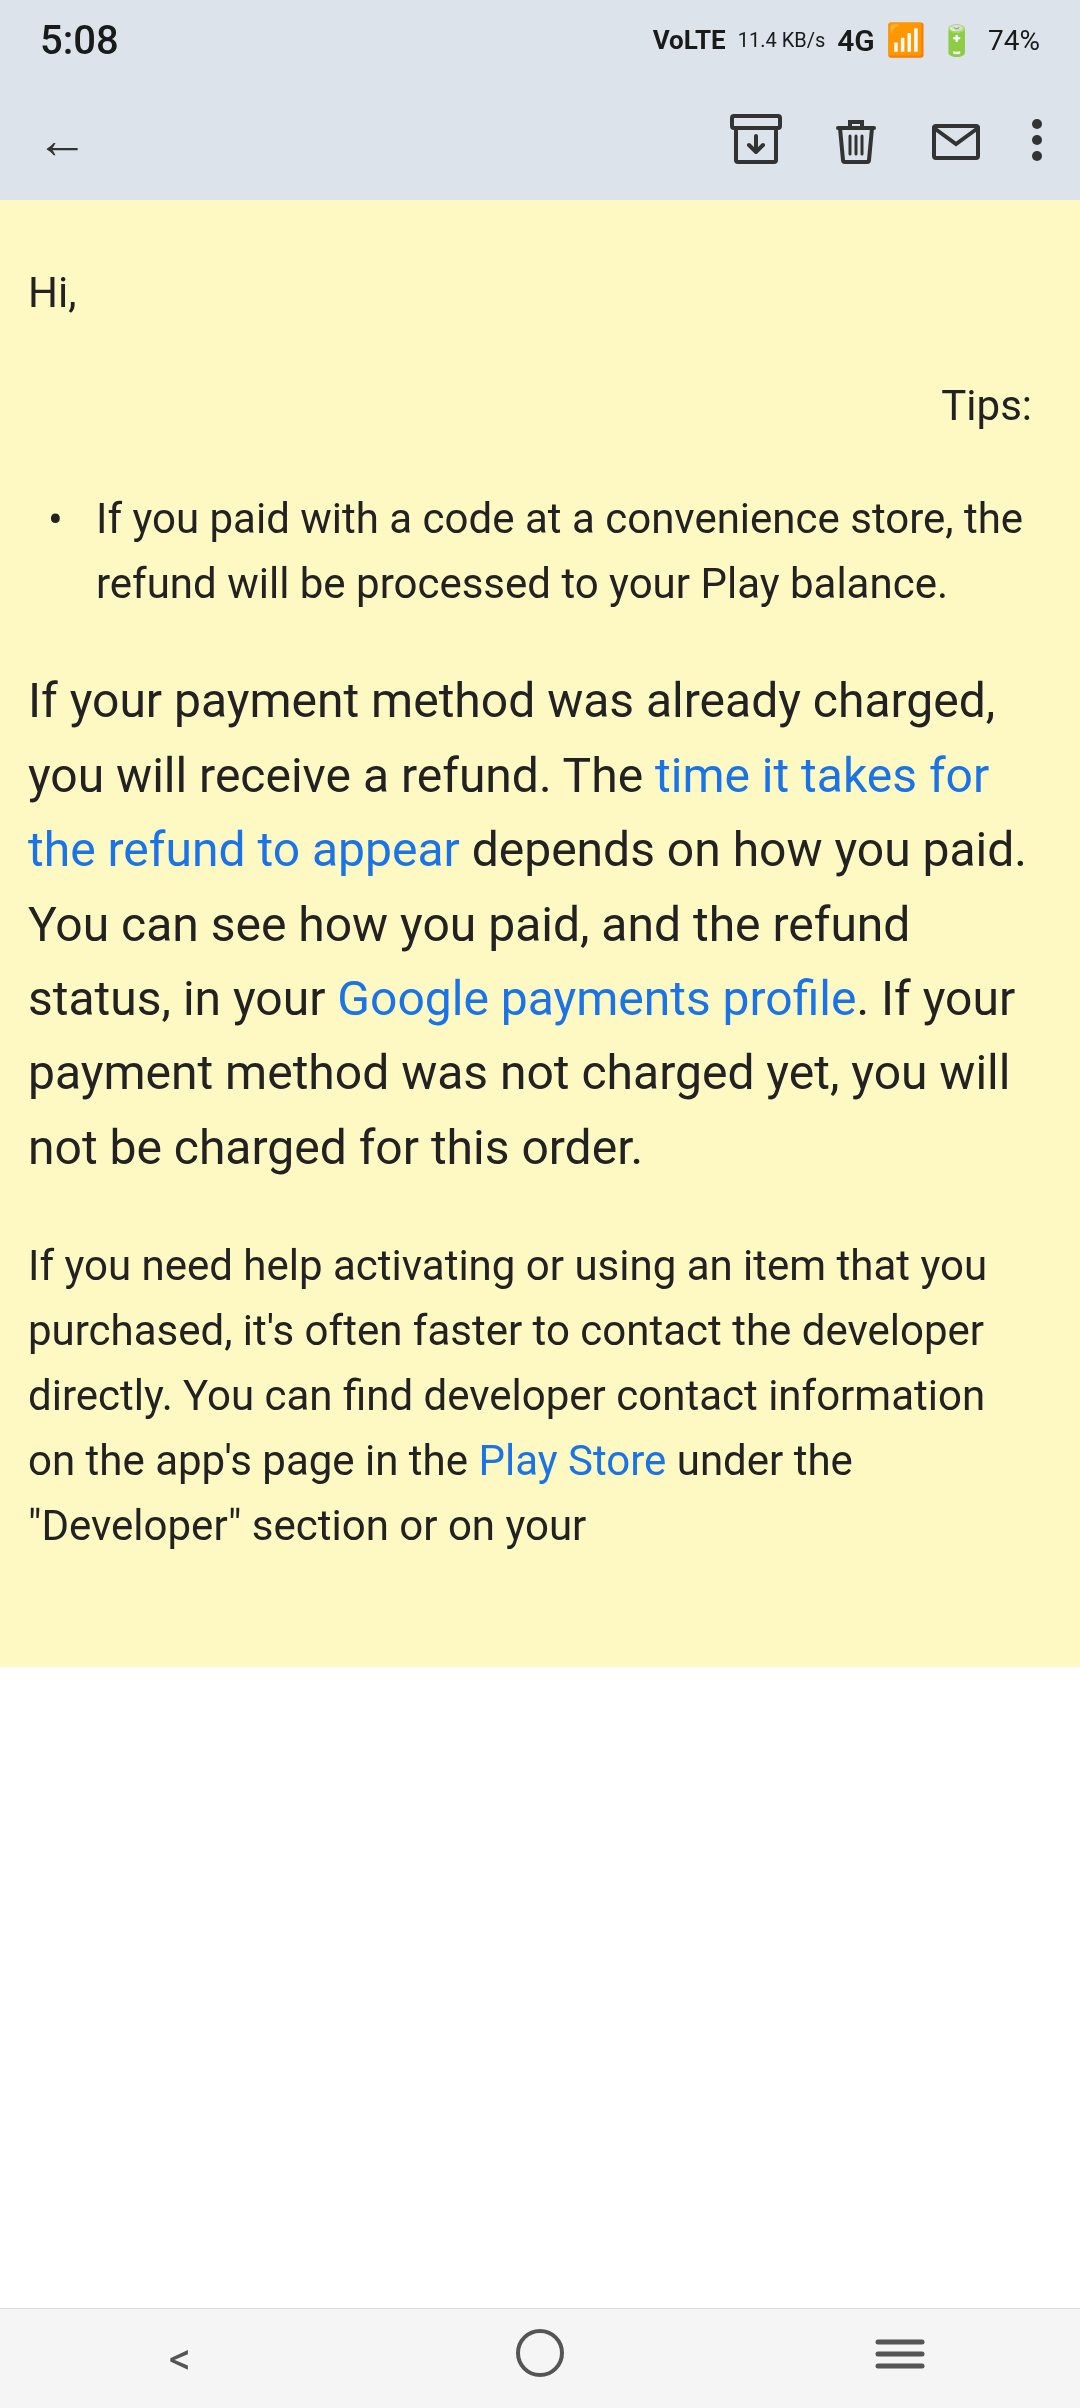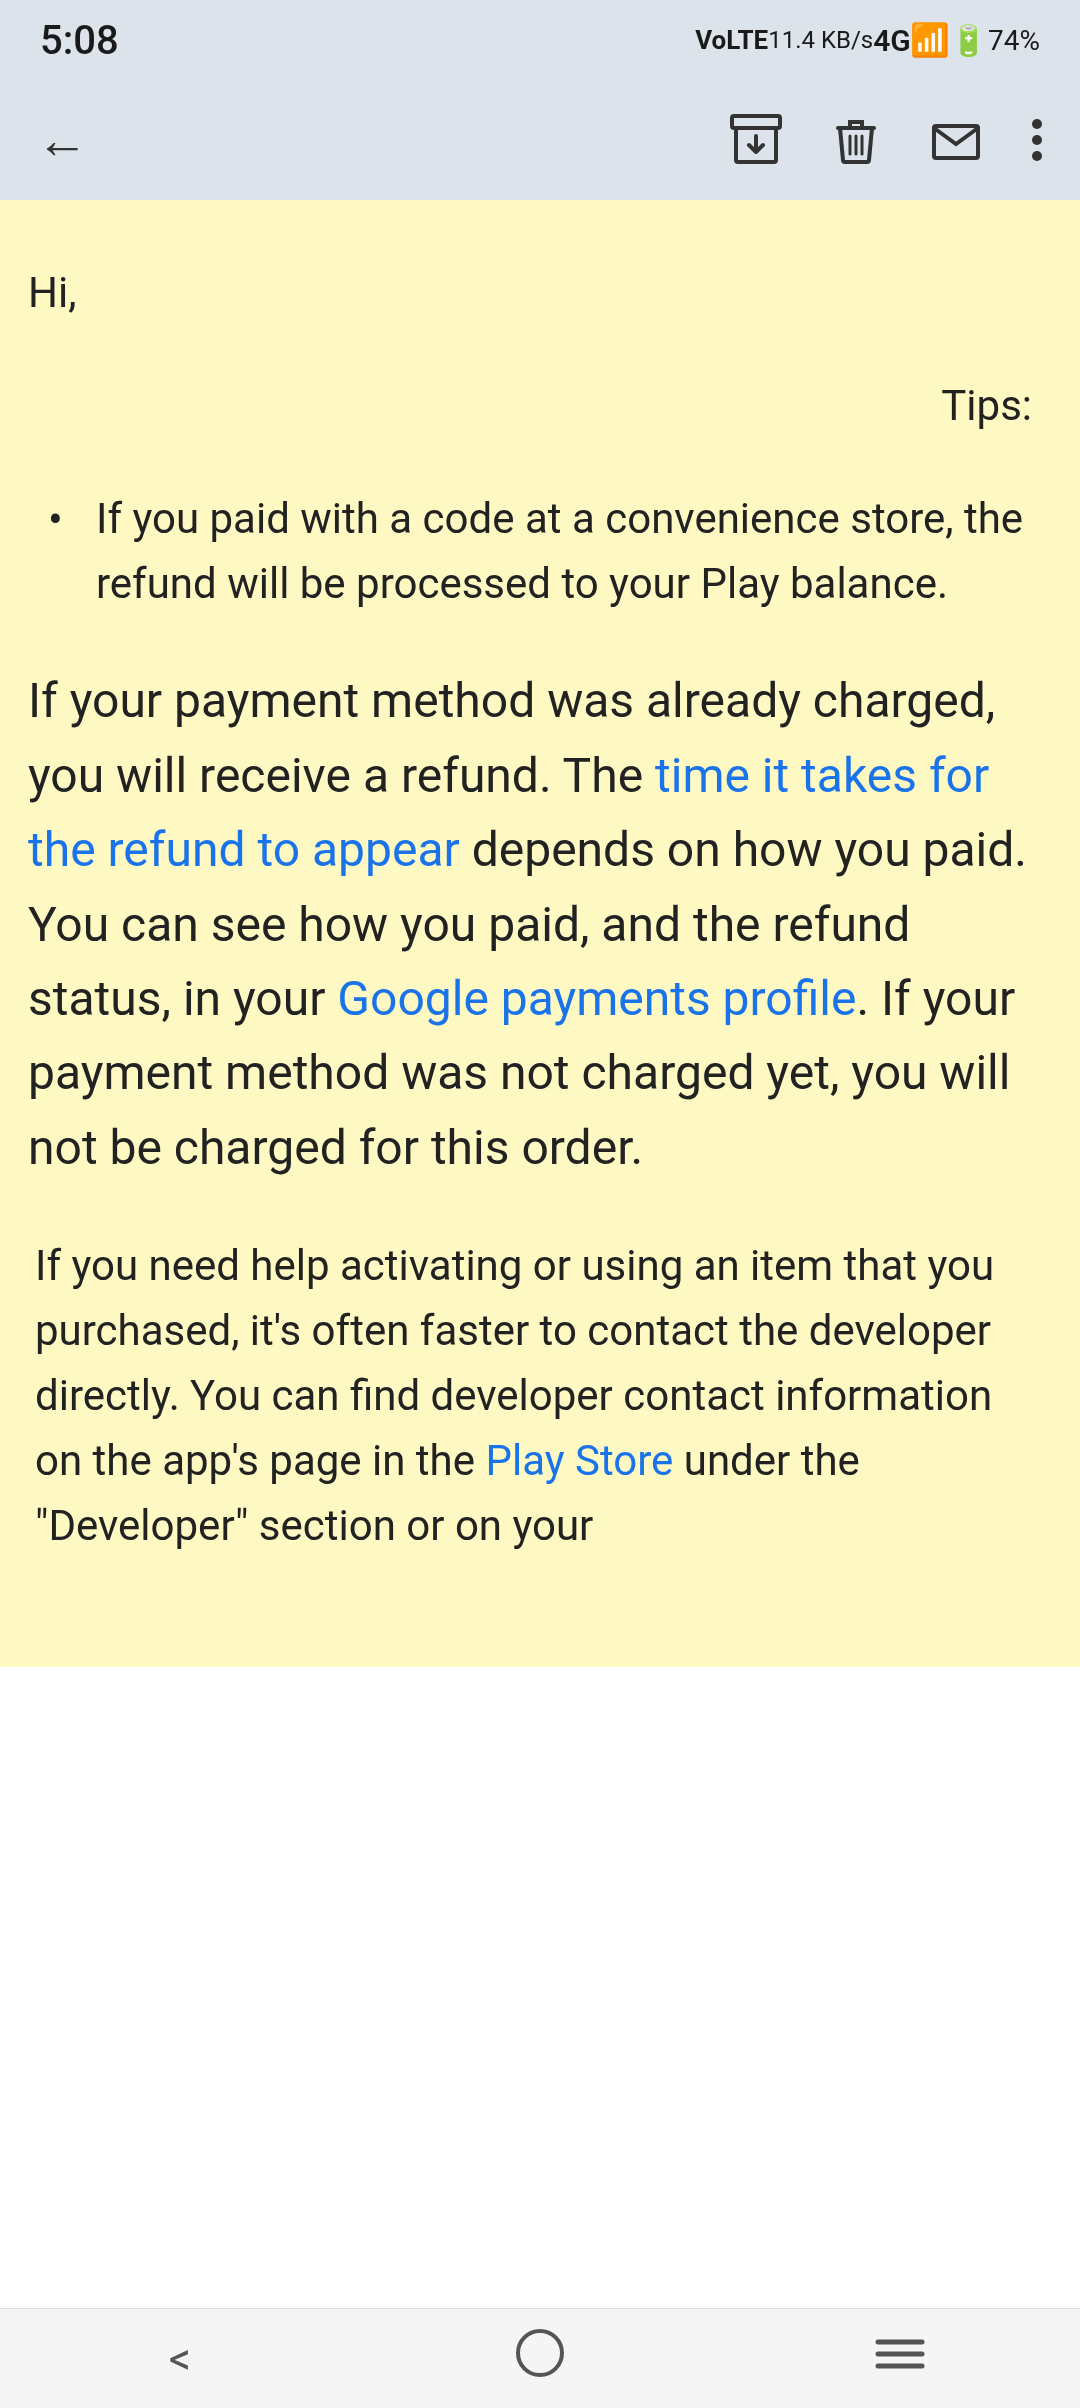--- a/index.html
+++ b/index.html
@@ -31,20 +31,21 @@
 
     .status-time {
       font-size: 40px;
       font-weight: 500;
       color: #1a1a1a;
     }
 
     .status-icons {
       display: flex;
       align-items: center;
+      gap: 12px;
       font-size: 30px;
       color: #1a1a1a;
     }
 
     .status-icons span {
       font-size: 28px;
     }
 
     
     .toolbar {
@@ -141,21 +142,20 @@
       margin-bottom: 48px;
       font-size: 48px;
       line-height: 1.55;
       color: #222222;
     }
 
     .help-para {
       font-size: 42px;
       line-height: 1.55;
       color: #222222;
-      margin-left: 7px;
     }
 
     
     .bottom-nav {
       position: absolute;
       bottom: 0;
       left: 0;
       width: 100%;
       height: 100px;
       background: #f5f5f5;
@@ -176,21 +176,21 @@
       height: 80px;
     }
   </style>
 </head>
 <body>
 
 <div class="status-bar">
   <span class="status-time">5:08</span>
   <div class="status-icons">
     <span style="font-size:26px; font-weight:700;">VoLTE</span>
-    <span style="font-size:24px; line-height:1.1; text-align:right;">11.4 KB/s</span>
+    <span style="font-size:20px; line-height:1.1; text-align:right;">11.4 KB/s</span>
     <span style="font-size:30px; font-weight:600;">4G</span>
     <span style="font-size:32px;">📶</span>
     <span style="font-size:30px;">🔋</span>
     <span style="font-size:28px;">74%</span>
   </div>
 </div>
 
 <div class="toolbar">
   <div class="toolbar-back">
     <span style="font-size:52px; font-weight:300;">←</span>

